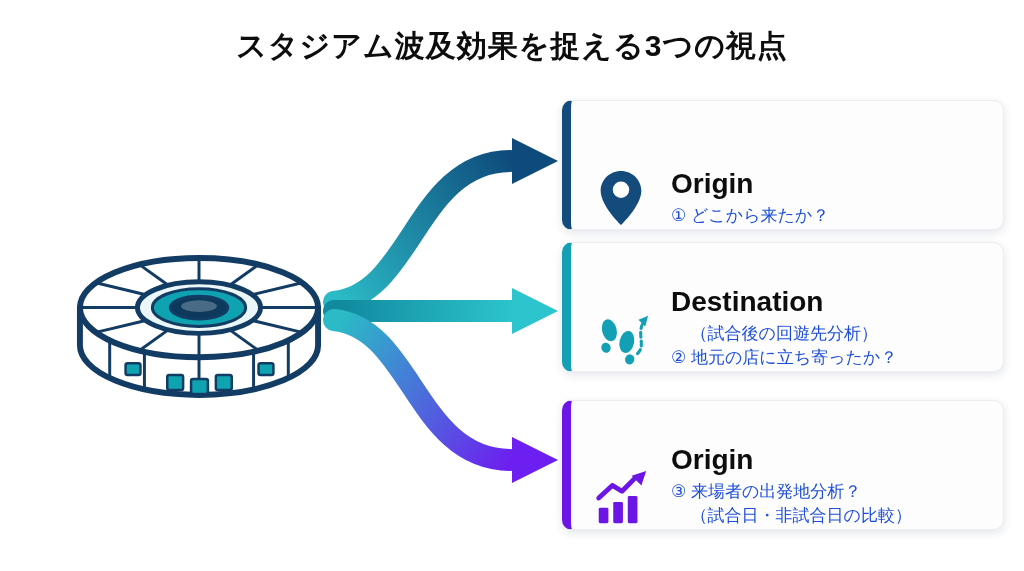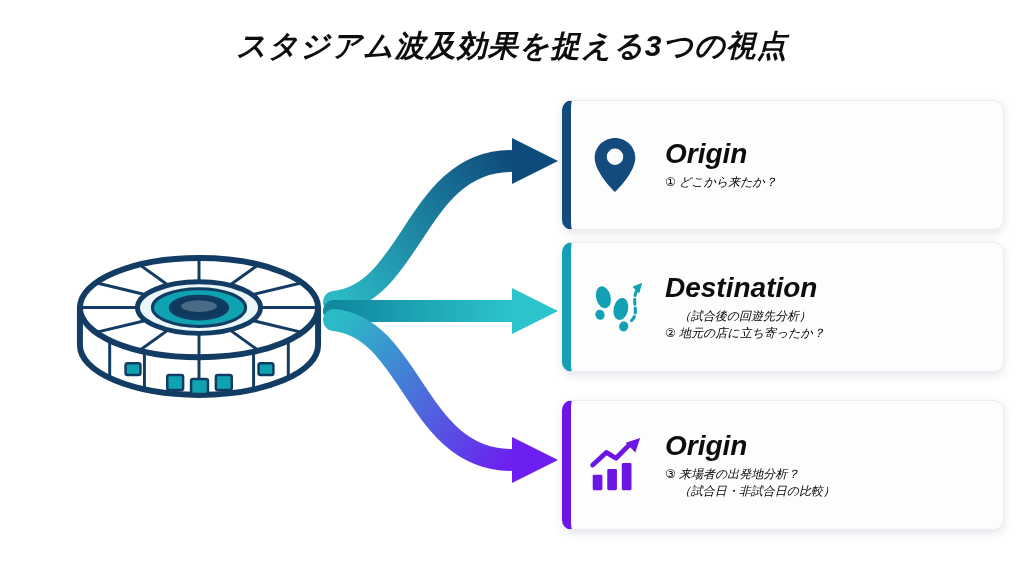--- a/index.html
+++ b/index.html
@@ -1,39 +1,39 @@
 <!DOCTYPE html>
 <html><head>
 <meta charset="utf-8">
 <style>
   html,body{margin:0;padding:0;background:#ffffff;}
   body{font-family:"Liberation Sans","DejaVu Sans",sans-serif;}
-  .stage{position:relative;width:1024px;height:571px;background:#ffffff;overflow:hidden;font-style:italic;}
+  .stage{position:relative;width:1024px;height:571px;background:#ffffff;overflow:hidden;}
 
   .page-title{
     position:absolute;top:26px;left:0;width:100%;
     text-align:center;font-size:30px;font-weight:800;color:#0d0d0d;
     letter-spacing:1px;
   }
 
   .arrows-layer{position:absolute;left:0;top:0;width:1024px;height:571px;pointer-events:none;}
 
   .stadium-wrap{position:absolute;left:70px;top:226px;width:258px;height:186px;}
 
   .card{
     position:absolute;left:562px;width:442px;height:130px;
     background:#fdfdfe;border:1px solid #ececf2;border-left:9px solid var(--accent,#888);
     border-radius:10px;box-shadow:0 3px 10px rgba(15,40,80,.12);
-    display:flex;align-items:center;padding:0 2px;box-sizing:border-box;
+    display:flex;align-items:flex-end;padding:0 8px;box-sizing:border-box;
   }
   .card-icon{flex:0 0 84px;display:flex;align-items:center;justify-content:center;color:var(--accent,#888);}
   .card-icon svg{width:62px;height:62px;display:block;}
   .card-text{margin-left:8px;}
   .card-title{font-size:28px;font-weight:800;color:#0d0d0d;margin-bottom:4px;}
-  .card-line{font-size:12px;color:#000000;line-height:1.45;}
+  .card-line{font-size:17px;color:#1d4ed8;line-height:1.45;}
   .card-line.indent{padding-left:1.15em;}
 </style>
 </head>
 <body>
 
 <div class="stage">
 
   <div class="page-title">スタジアム波及効果を捉える3つの視点</div>
 
   <svg class="arrows-layer" width="1024" height="571" viewBox="0 0 1024 571">

